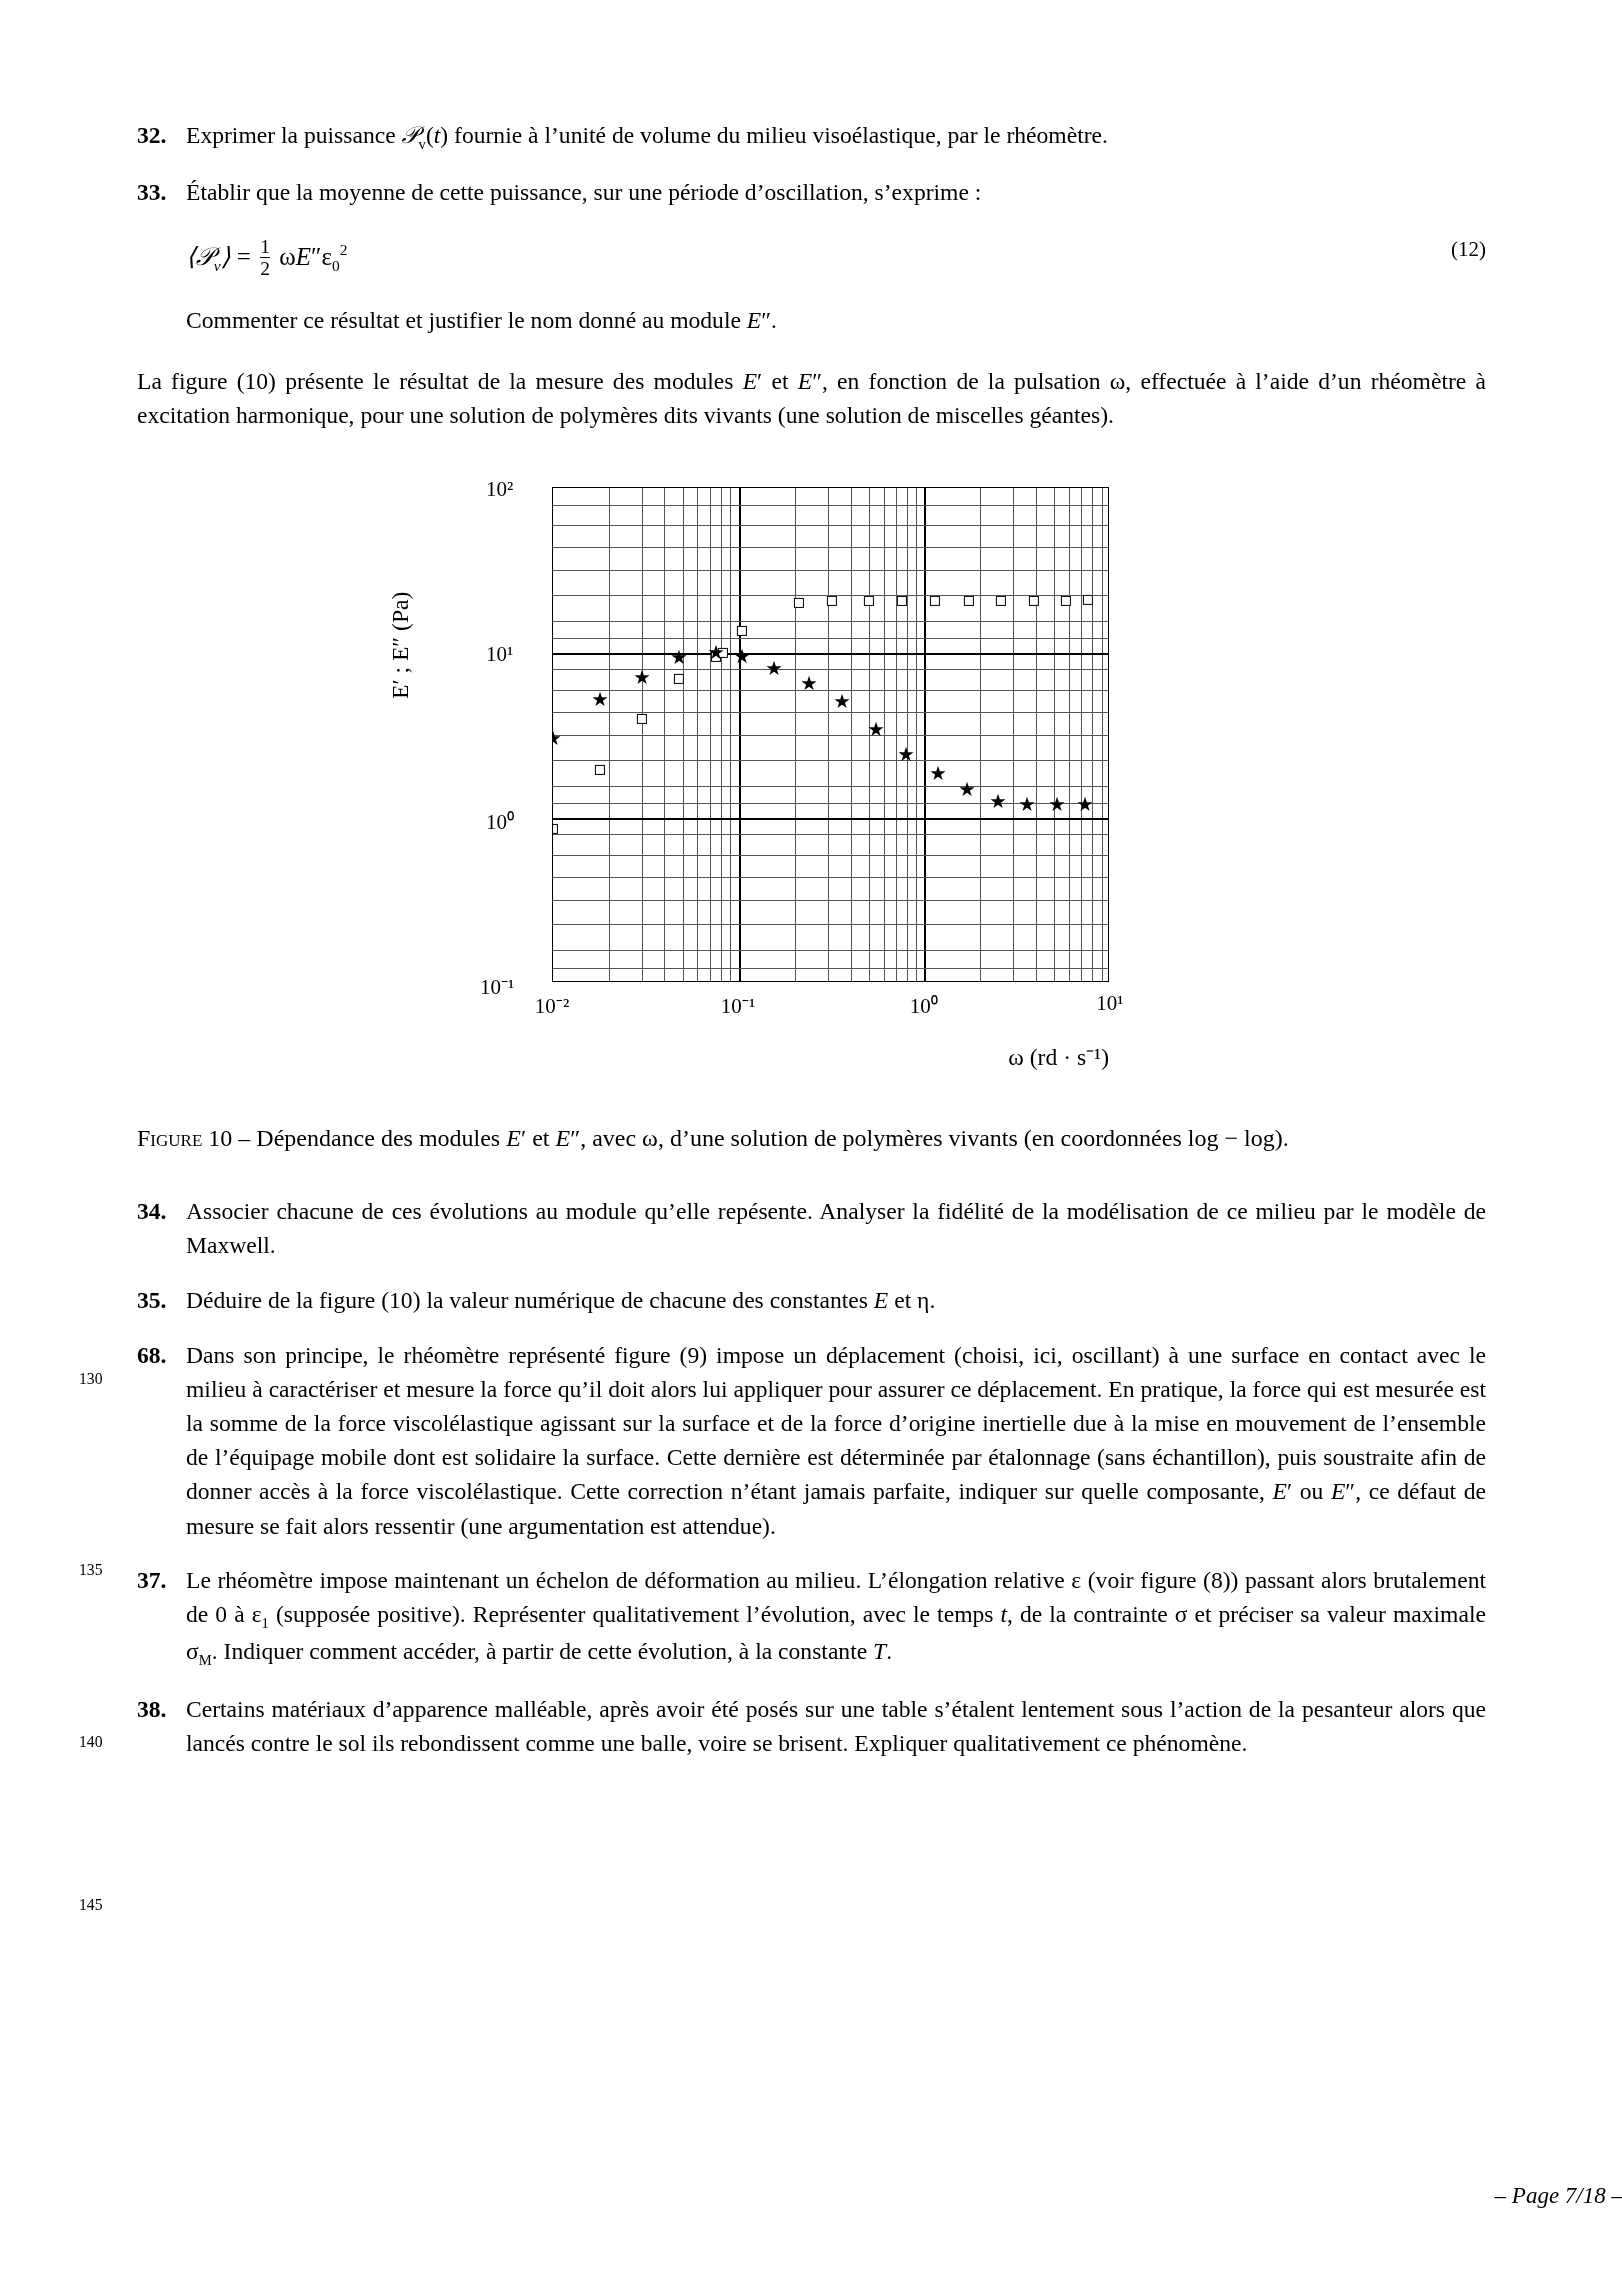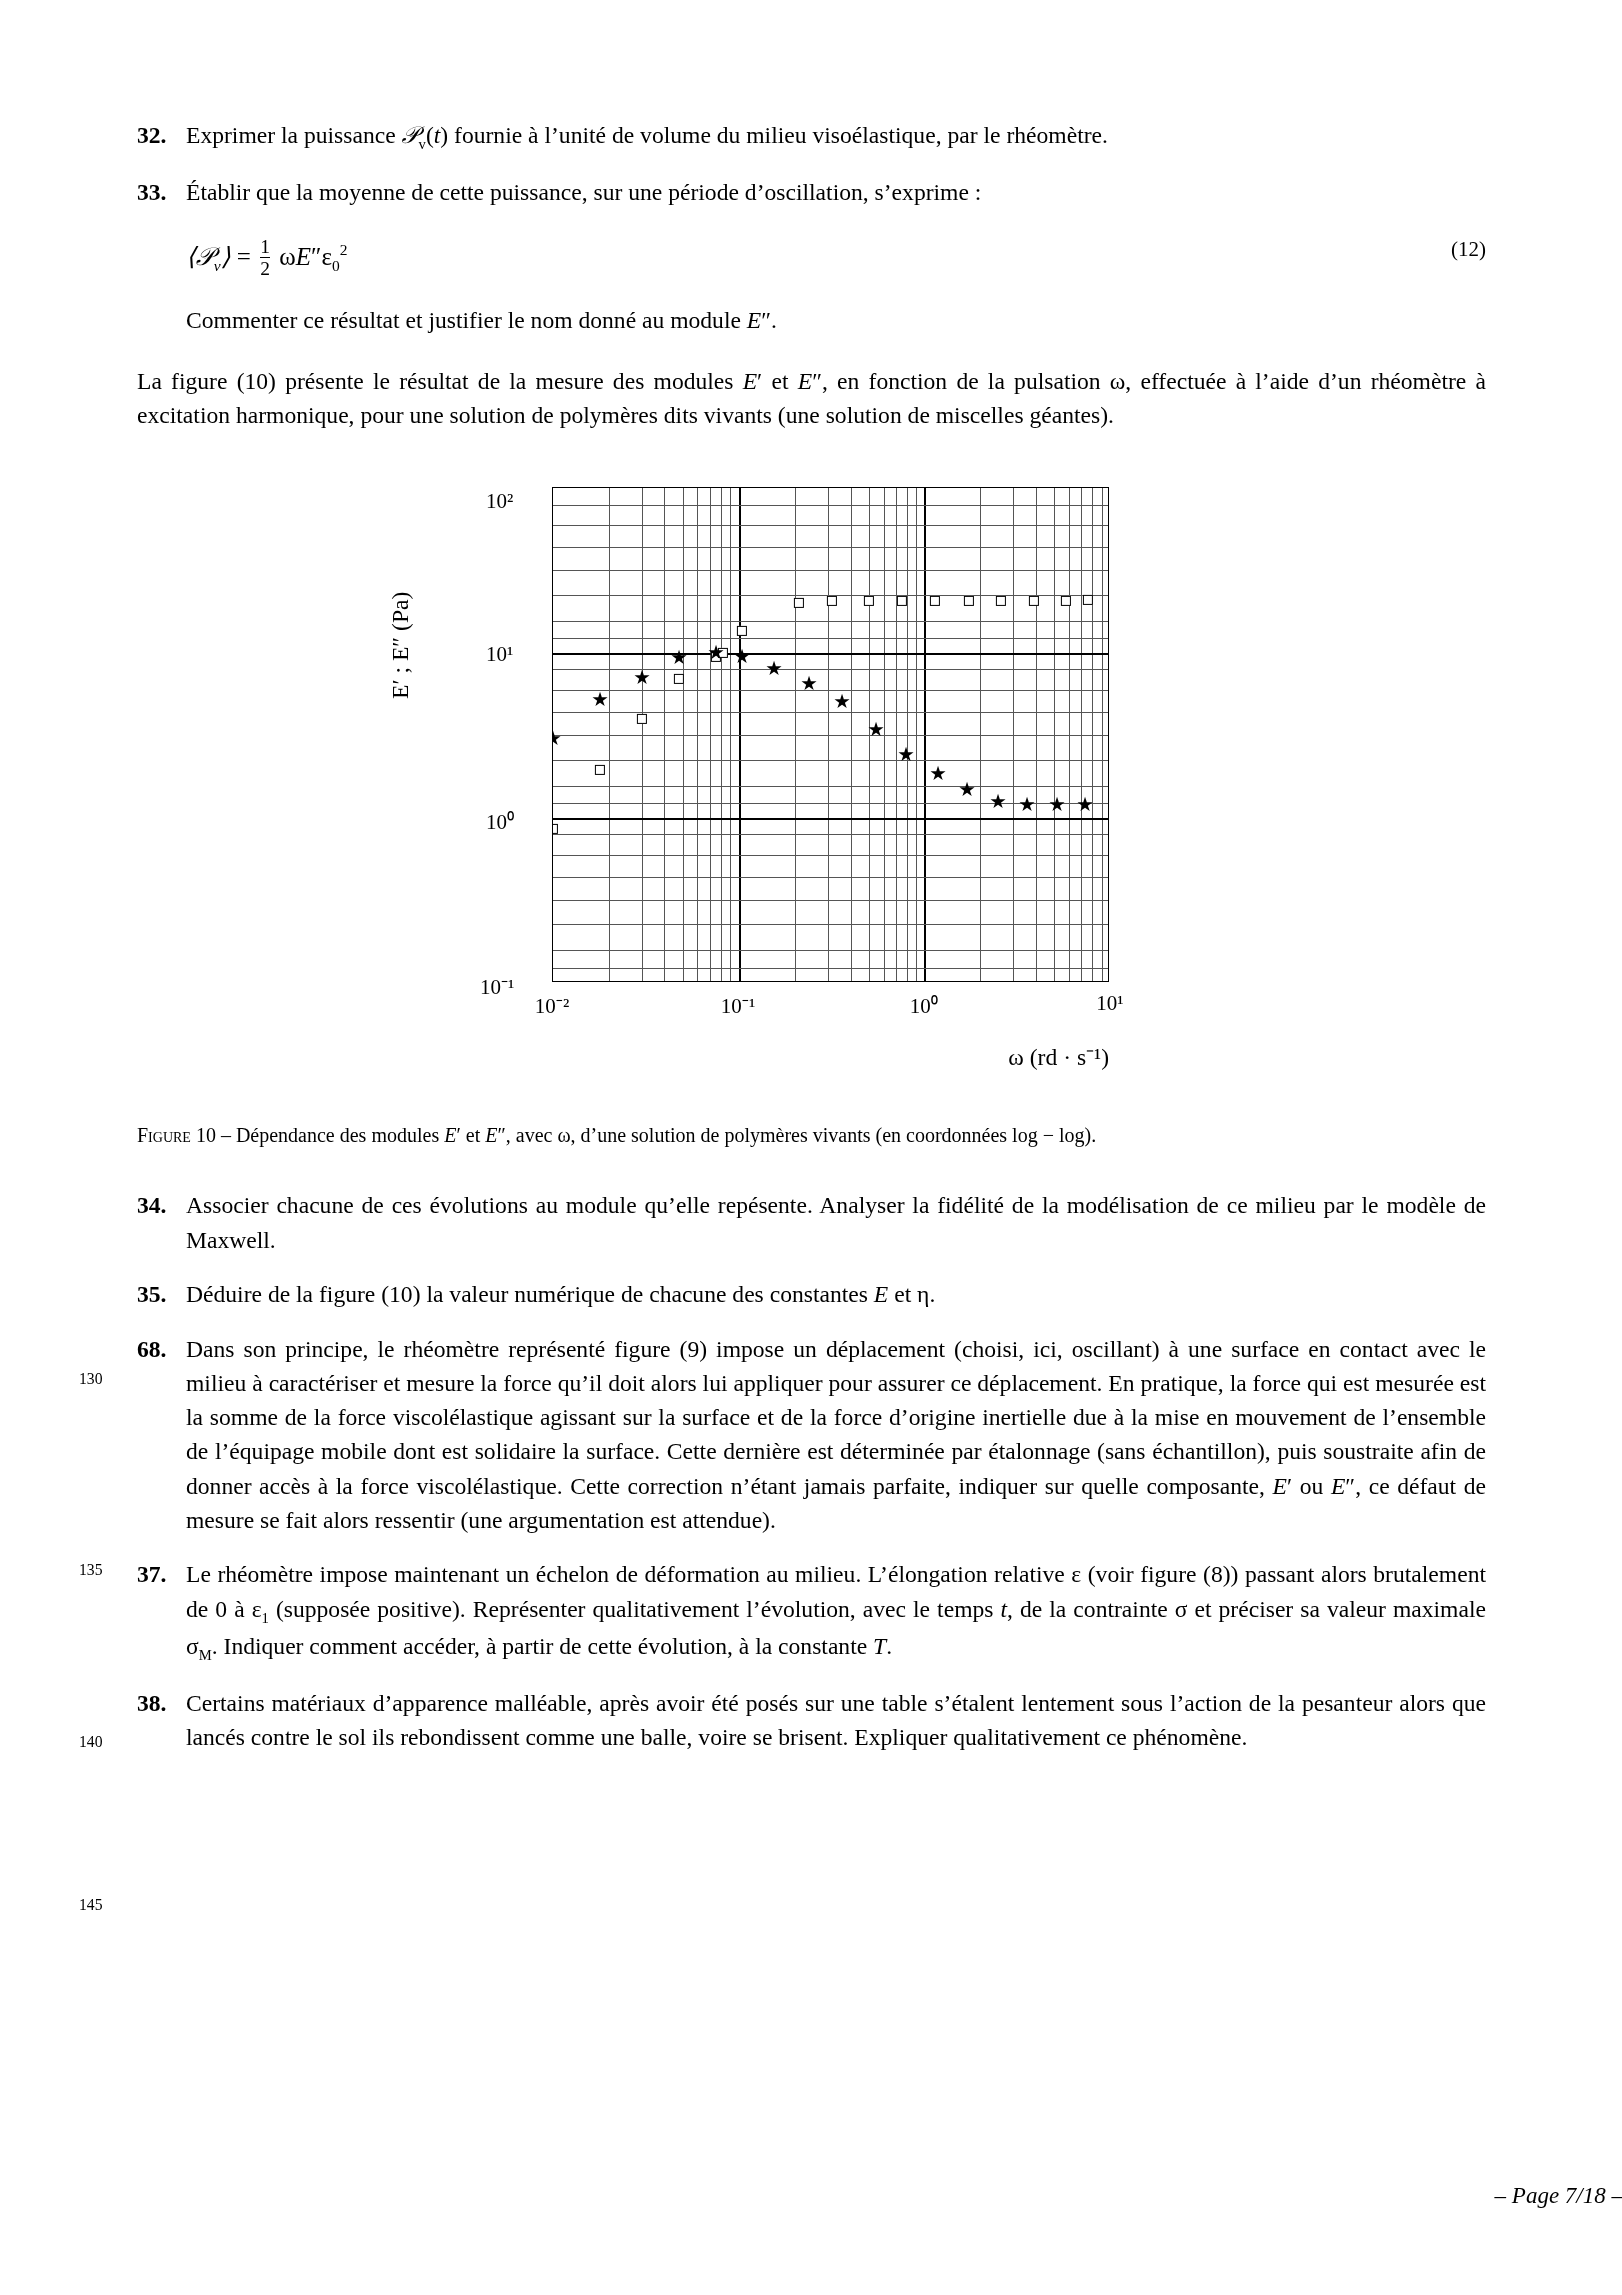--- a/index.html
+++ b/index.html
@@ -115,21 +115,21 @@
   }
   .xlabel {
     position:absolute;
     left:141px;
     width:557px;
     top:577px;
     text-align:right;
     font-size:23.6px;
   }
   .caption {
-    font-size:20px;
+    font-size:24px;
     line-height:1.45;
     text-align:justify;
     margin:14px 0 0 0;
   }
   .linenum {
     position:absolute;
     left:79px;
     font-size:15.7px;
     color:#000;
   }
@@ -179,21 +179,21 @@
 
   <div class="para">
     La figure (10) présente le résultat de la mesure des modules <span class="it">E</span>′ et <span class="it">E</span>″, en fonction de la pulsation ω, effectuée à l’aide d’un rhéomètre à excitation harmonique, pour une solution de polymères dits vivants (une solution de miscelles géantes).
   </div>
 
   <div class="figure-wrap">
     <div class="plot-area">
 
       <div class="ylabel">E′ ; E″  (Pa)</div>
 
-      <div style="position:absolute;left:75px;top:14px;font-size:21px;margin-top:12px;">10²</div>
+      <div style="position:absolute;left:75px;top:14px;font-size:21px;">10²</div>
       <div style="position:absolute;left:75px;top:179px;font-size:21px;">10¹</div>
       <div style="position:absolute;left:75px;top:344px;font-size:21px;">10⁰</div>
       <div style="position:absolute;left:69px;top:509px;font-size:21px;">10⁻¹</div>
 
       <div class="chart-box">
 
         <div class="gl v minor" style="left:56px"></div>
         <div class="gl v minor" style="left:89px"></div>
         <div class="gl v minor" style="left:111px"></div>
         <div class="gl v minor" style="left:130px"></div>

